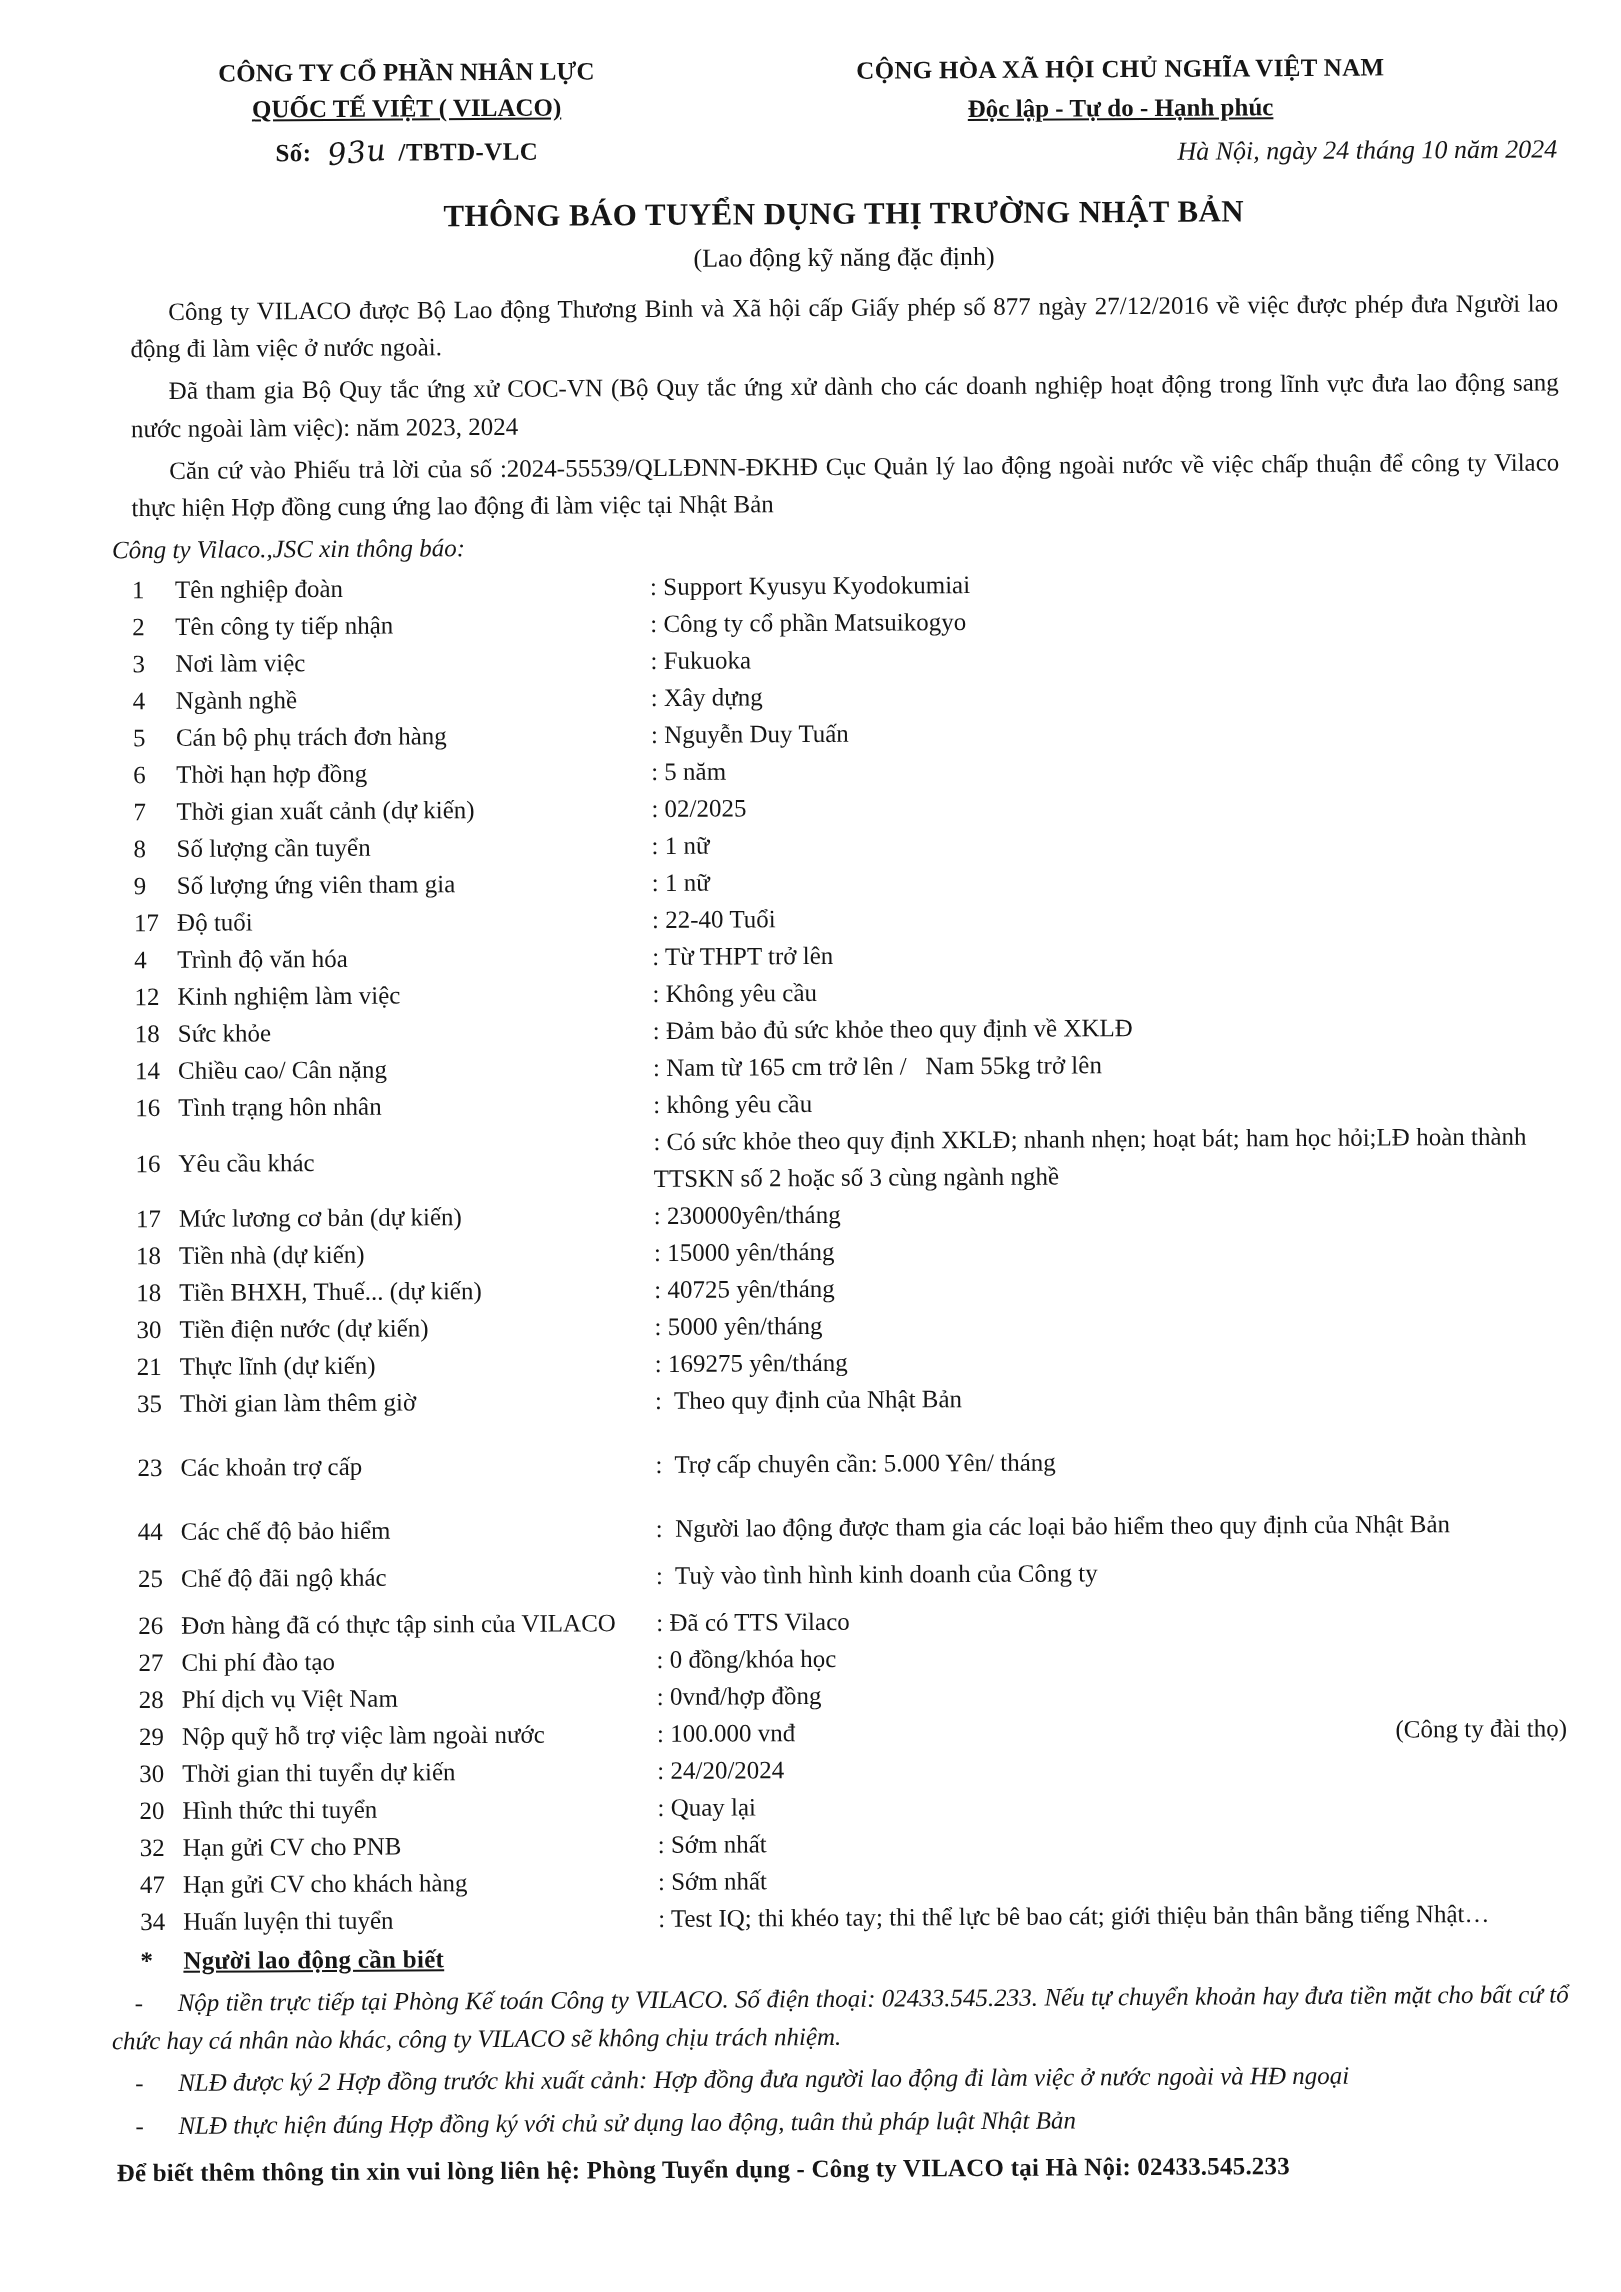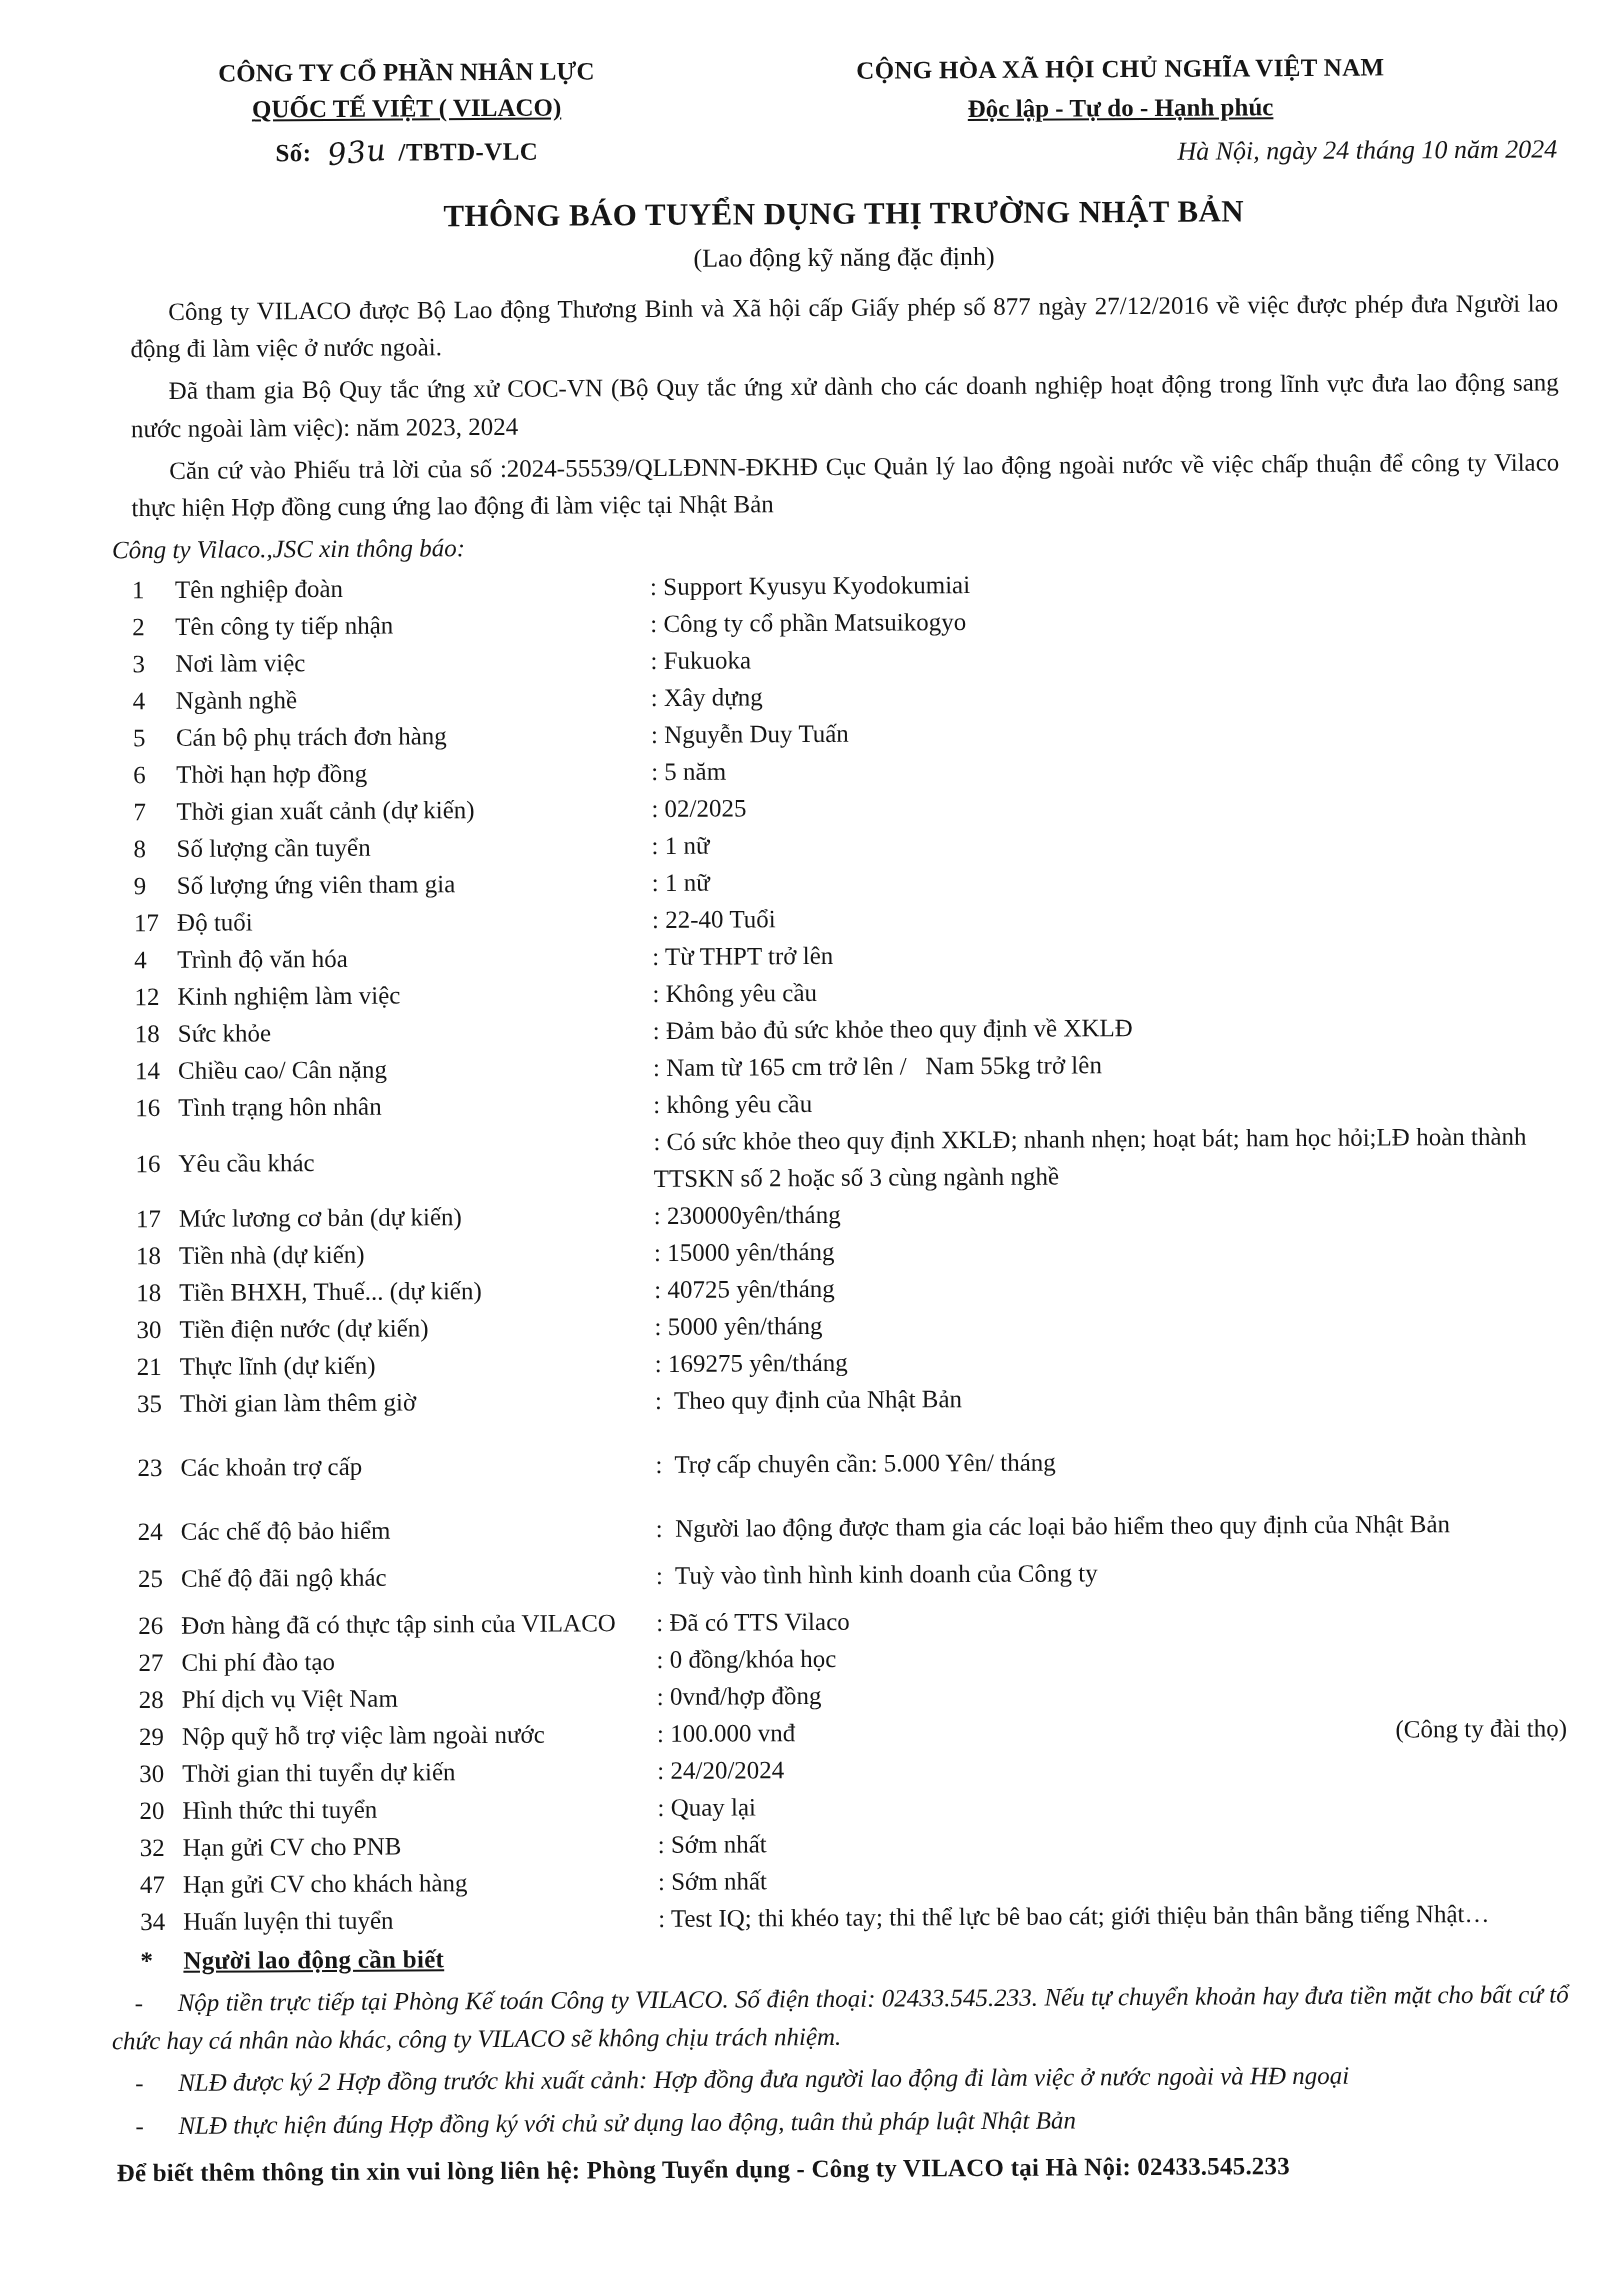--- a/index.html
+++ b/index.html
@@ -280,21 +280,21 @@
         <span class="no">35</span>
         <span class="label">Thời gian làm thêm giờ</span>
         <span class="value">:&nbsp; Theo quy định của Nhật Bản</span>
       </div>
       <div class="row gap-lg">
         <span class="no">23</span>
         <span class="label">Các khoản trợ cấp</span>
         <span class="value">:&nbsp; Trợ cấp chuyên cần: 5.000 Yên/ tháng</span>
       </div>
       <div class="row gap-lg">
-        <span class="no">24</span>
+        <span class="no">44</span>
         <span class="label">Các chế độ bảo hiểm</span>
         <span class="value">:&nbsp; Người lao động được tham gia các loại bảo hiểm theo quy định của Nhật Bản</span>
       </div>
       <div class="row gap-sm">
         <span class="no">25</span>
         <span class="label">Chế độ đãi ngộ khác</span>
         <span class="value">:&nbsp; Tuỳ vào tình hình kinh doanh của Công ty</span>
       </div>
       <div class="row gap-sm">
         <span class="no">26</span>

